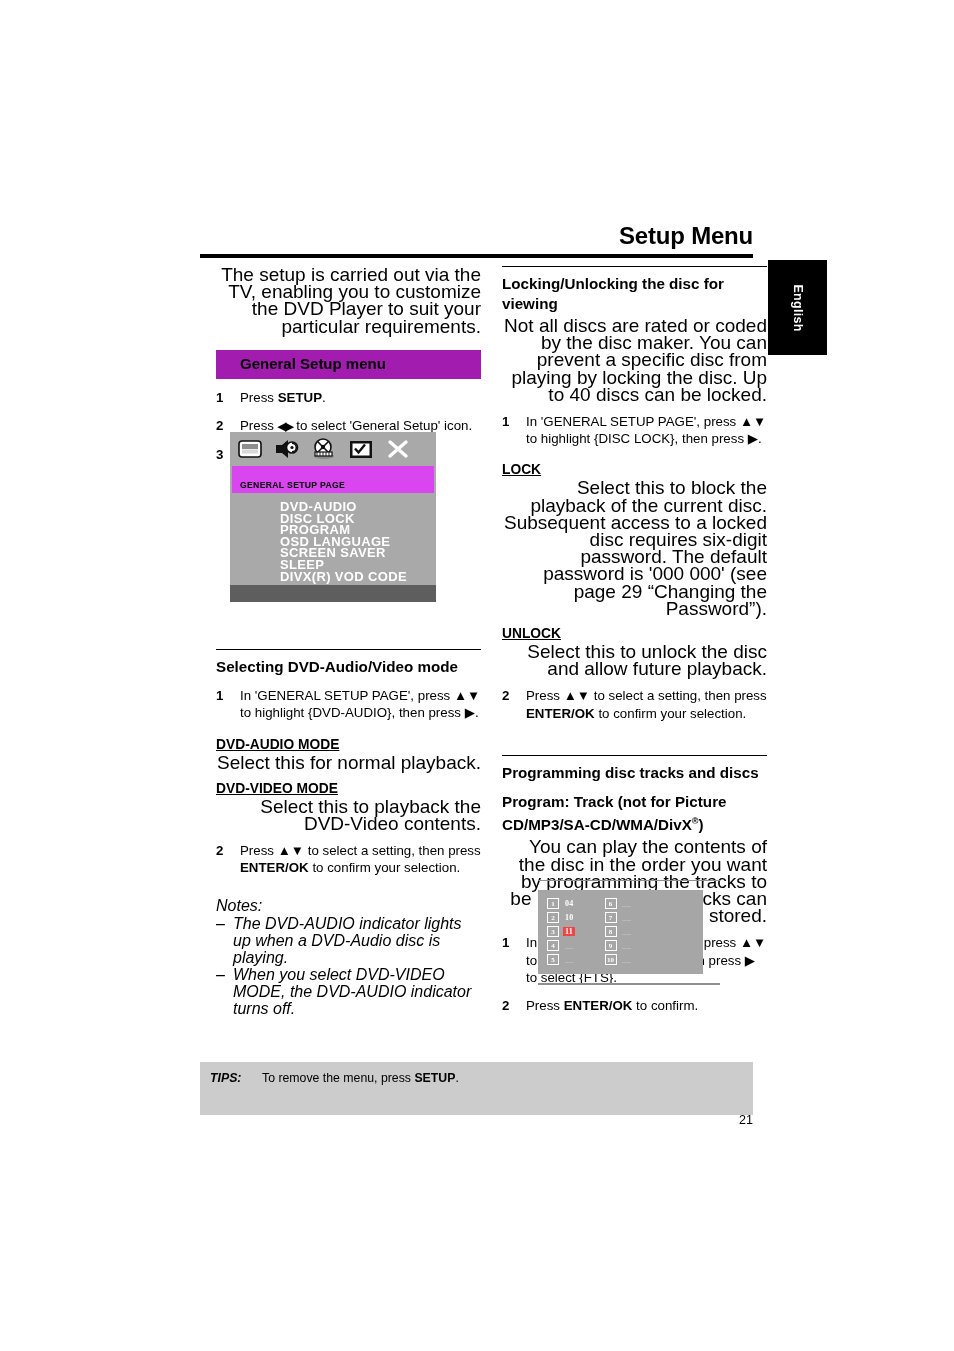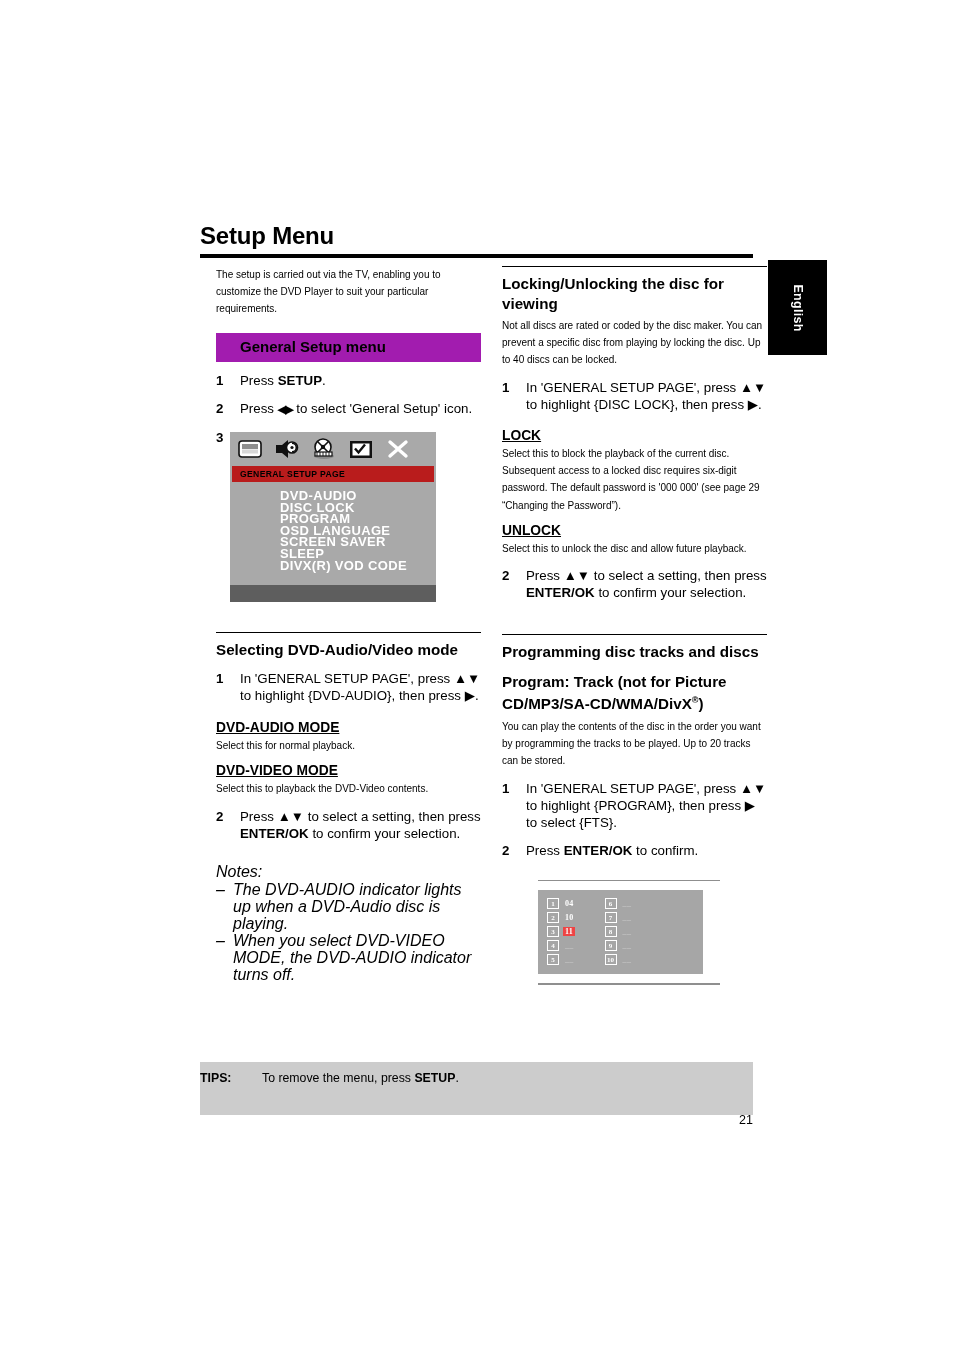--- a/index.html
+++ b/index.html
@@ -18,20 +18,21 @@
     background: #ffffff;
     overflow: hidden;
   }
 
   
   .page-title {
     position: absolute;
     left: 200px;
     top: 222px;
     width: 553px;
+    text-align: right;
     font-size: 24px;
     font-weight: bold;
     letter-spacing: -0.2px;
     color: #000;
   }
   .header-rule {
     position: absolute;
     left: 200px;
     top: 254px;
     width: 553px;
@@ -64,22 +65,23 @@
   
   .col {
     position: absolute;
     width: 265px;
   }
   .col-left { left: 216px; top: 266px; }
   .col-right { left: 502px; top: 266px; }
 
   p.body {
     margin: 0 0 0 0;
-    font-size: 10px;
+    font-size: 19px;
     line-height: 17.2px;
+    text-align: right;
   }
   .gap-s { height: 10px; }
   .gap-m { height: 15px; }
   .gap-l { height: 22px; }
 
   
   .band {
     background: #a21caf;
     font-size: 15px;
     font-weight: bold;
@@ -170,26 +172,26 @@
     gap: 9px;
   }
   .osd-icon {
     width: 28px;
     height: 24px;
     display: flex;
     align-items: center;
     justify-content: center;
   }
   .osd-titlebar {
-    background: #b91c1c;
+    background: #d946ef;
     color: #000;
     font-size: 8.6px;
     font-weight: bold;
     letter-spacing: 0.35px;
-    padding: 3px 0 3px 8px;
+    padding: 14px 0 3px 8px;
     margin: 0 2px;
   }
   .osd-list {
     padding: 8px 0 0 8px;
   }
   .osd-list div {
     color: #ffffff;
     font-size: 13px;
     font-weight: bold;
     letter-spacing: 0.35px;
@@ -281,23 +283,24 @@
     background: #cccccc;
   }
   .tips-inner {
     position: relative;
     padding: 8px 0 0 14px;
     font-size: 12.3px;
     line-height: 16.5px;
   }
   .tips-label {
     position: absolute;
-    left: 0;
+    left: 10px;
     top: 8px;
     font-weight: bold;
+    font-style: italic;
     font-size: 12.3px;
   }
   .tips-lines {
     padding-left: 48px;
   }
 
   
   .page-num {
     position: absolute;
     left: 700px;

